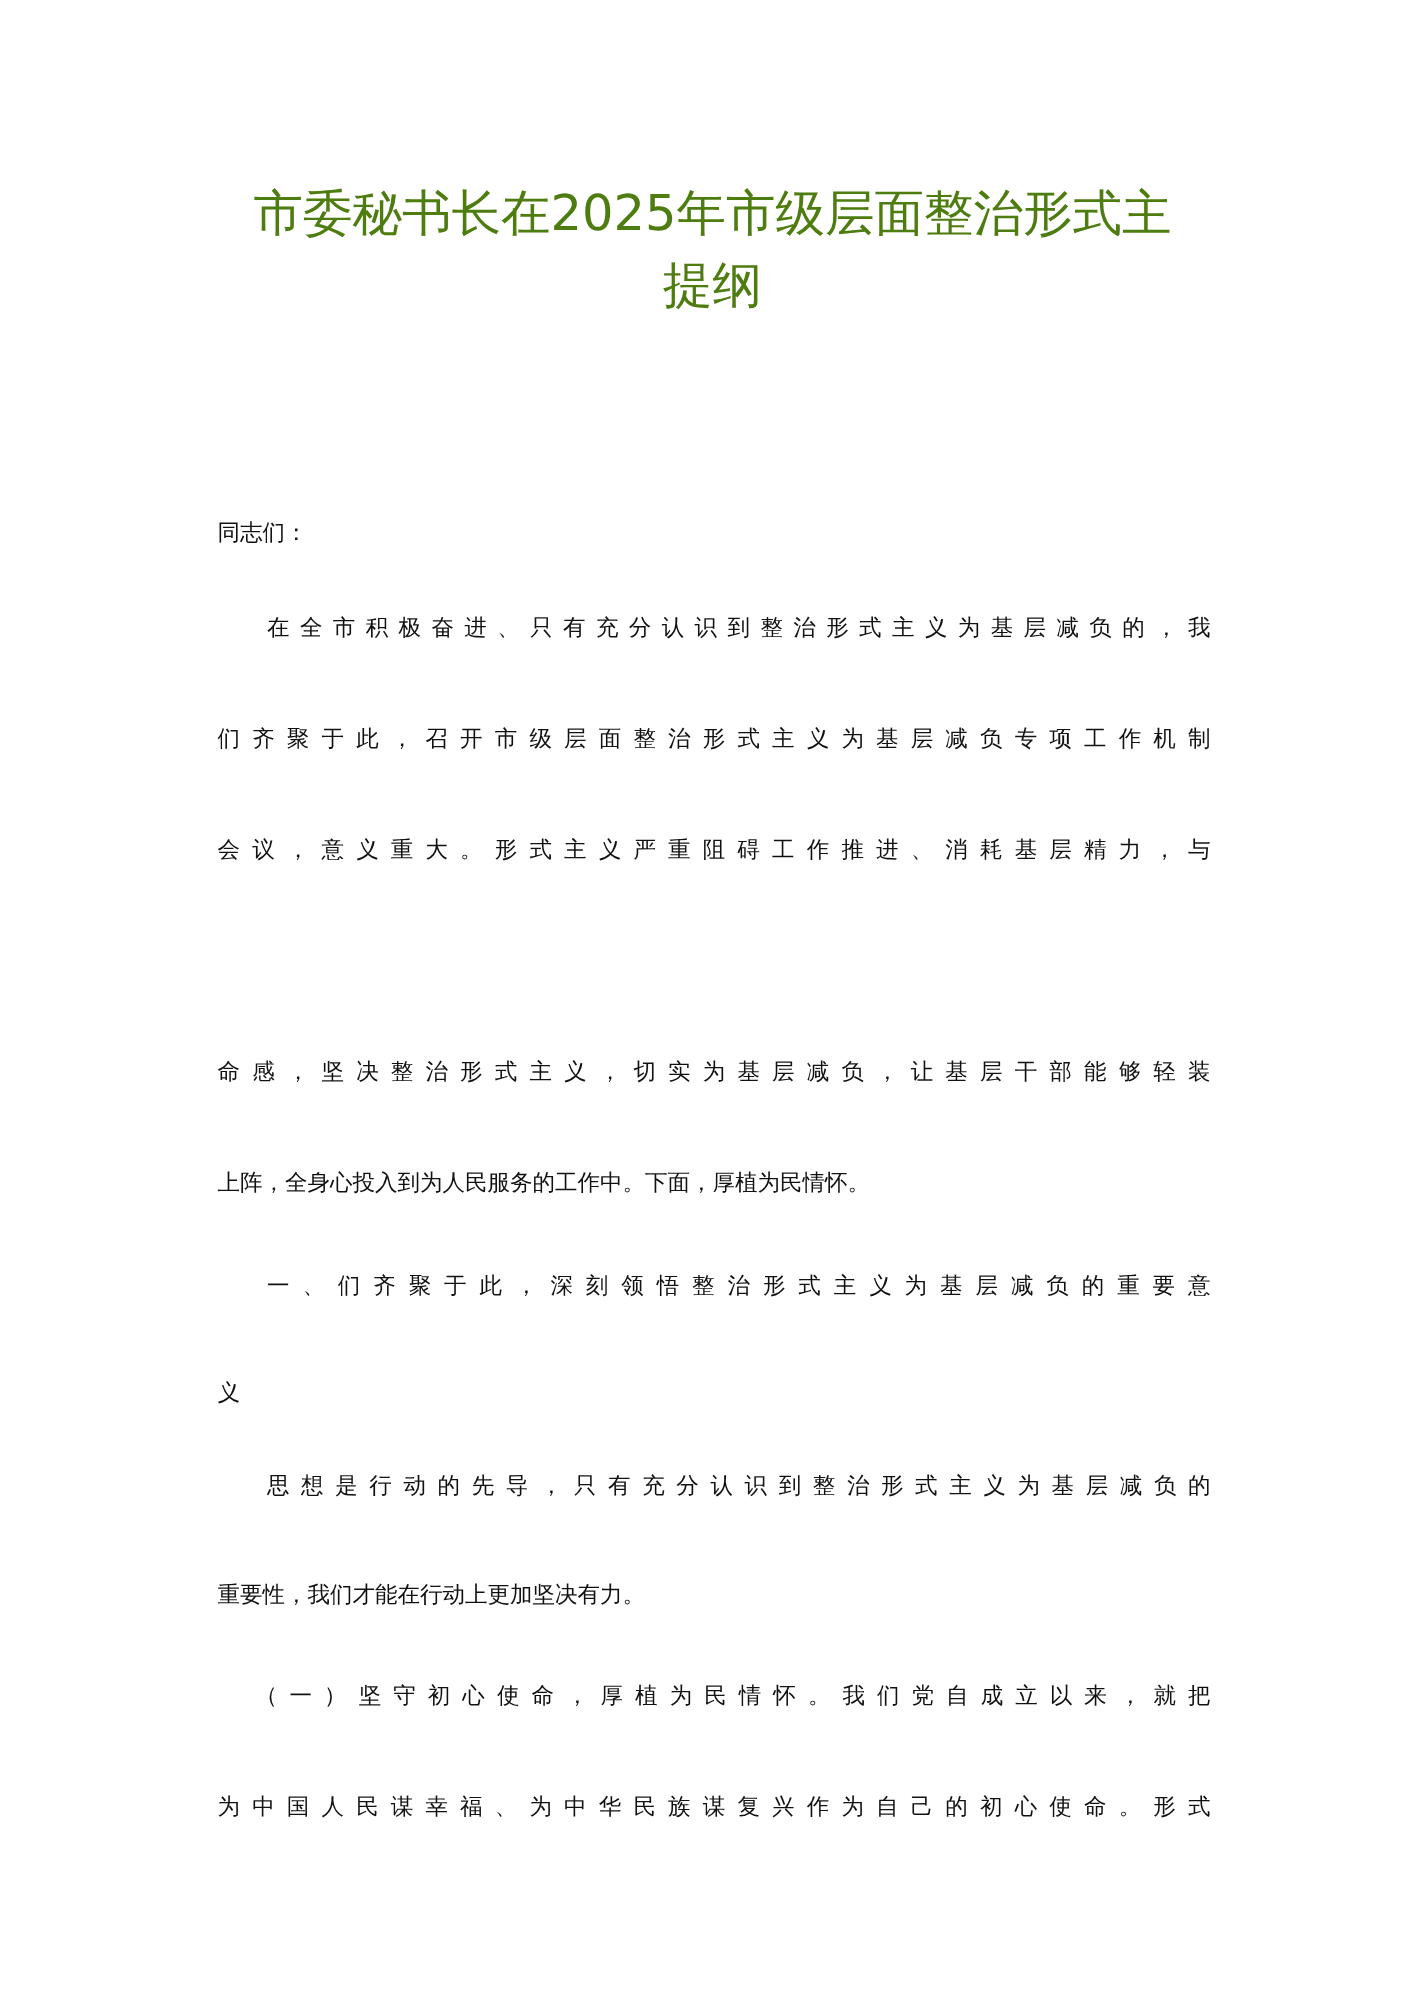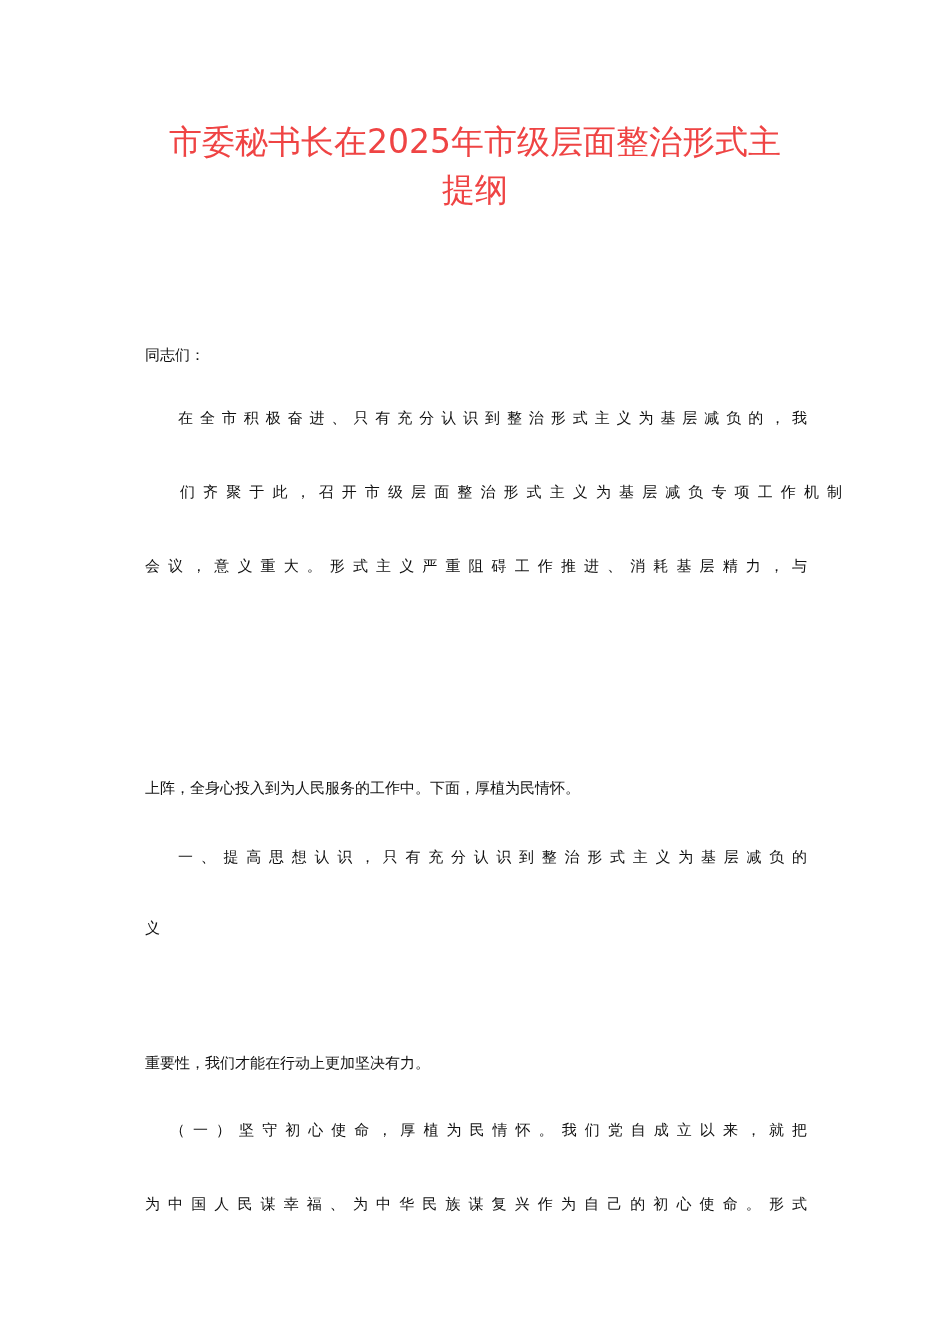--- a/index.html
+++ b/index.html
@@ -23,21 +23,21 @@
     }
     .title {
       position: absolute;
       left: 140px;
       width: 670px;
       text-align: center;
       font-family: "DejaVu Sans", "Liberation Sans", sans-serif;
       font-size: 33px;
       line-height: 48px;
       letter-spacing: 0px;
-      color: #ef4444;
+      color: #4d7c0f;
     }
     .title .tline {
       display: block;
       white-space: nowrap;
       height: 48px;
     }
     .line {
       position: absolute;
       left: 145px;
       width: 662px;
@@ -62,25 +62,27 @@
 <div class="page">
 
   <div class="title" style="top:118px;">
     <span class="tline">市委秘书长在2025年市级层面整治形式主</span>
     <span class="tline">提纲</span>
   </div>
 
   <div class="line last" style="top:340px;">同志们：</div>
 
   <div class="line indent" style="top:403px;">在全市积极奋进、只有充分认识到整治形式主义为基层减负的，我</div>
-  <div class="line" style="top:477px;margin-left:35px;">们齐聚于此，召开市级层面整治形式主义为基层减负专项工作机制</div>
+  <div class="line" style="top:477px;">们齐聚于此，召开市级层面整治形式主义为基层减负专项工作机制</div>
   <div class="line" style="top:551px;">会议，意义重大。形式主义严重阻碍工作推进、消耗基层精力，与</div>
+  <div class="line" style="top:699px;">命感，坚决整治形式主义，切实为基层减负，让基层干部能够轻装</div>
   <div class="line last" style="top:773px;">上阵，全身心投入到为人民服务的工作中。下面，厚植为民情怀。</div>
 
-  <div class="line indent" style="top:842px;">一、提高思想认识，只有充分认识到整治形式主义为基层减负的</div>
+  <div class="line indent" style="top:842px;">一、们齐聚于此，深刻领悟整治形式主义为基层减负的重要意</div>
   <div class="line last" style="top:913px;">义</div>
 
+  <div class="line indent" style="top:975px;">思想是行动的先导，只有充分认识到整治形式主义为基层减负的</div>
   <div class="line last" style="top:1048px;">重要性，我们才能在行动上更加坚决有力。</div>
 
   <div class="line" style="top:1115px; left:170px; width:637px;">（一）坚守初心使命，厚植为民情怀。我们党自成立以来，就把</div>
   <div class="line" style="top:1189px;">为中国人民谋幸福、为中华民族谋复兴作为自己的初心使命。形式</div>
 
 </div>
 
 </body></html>

